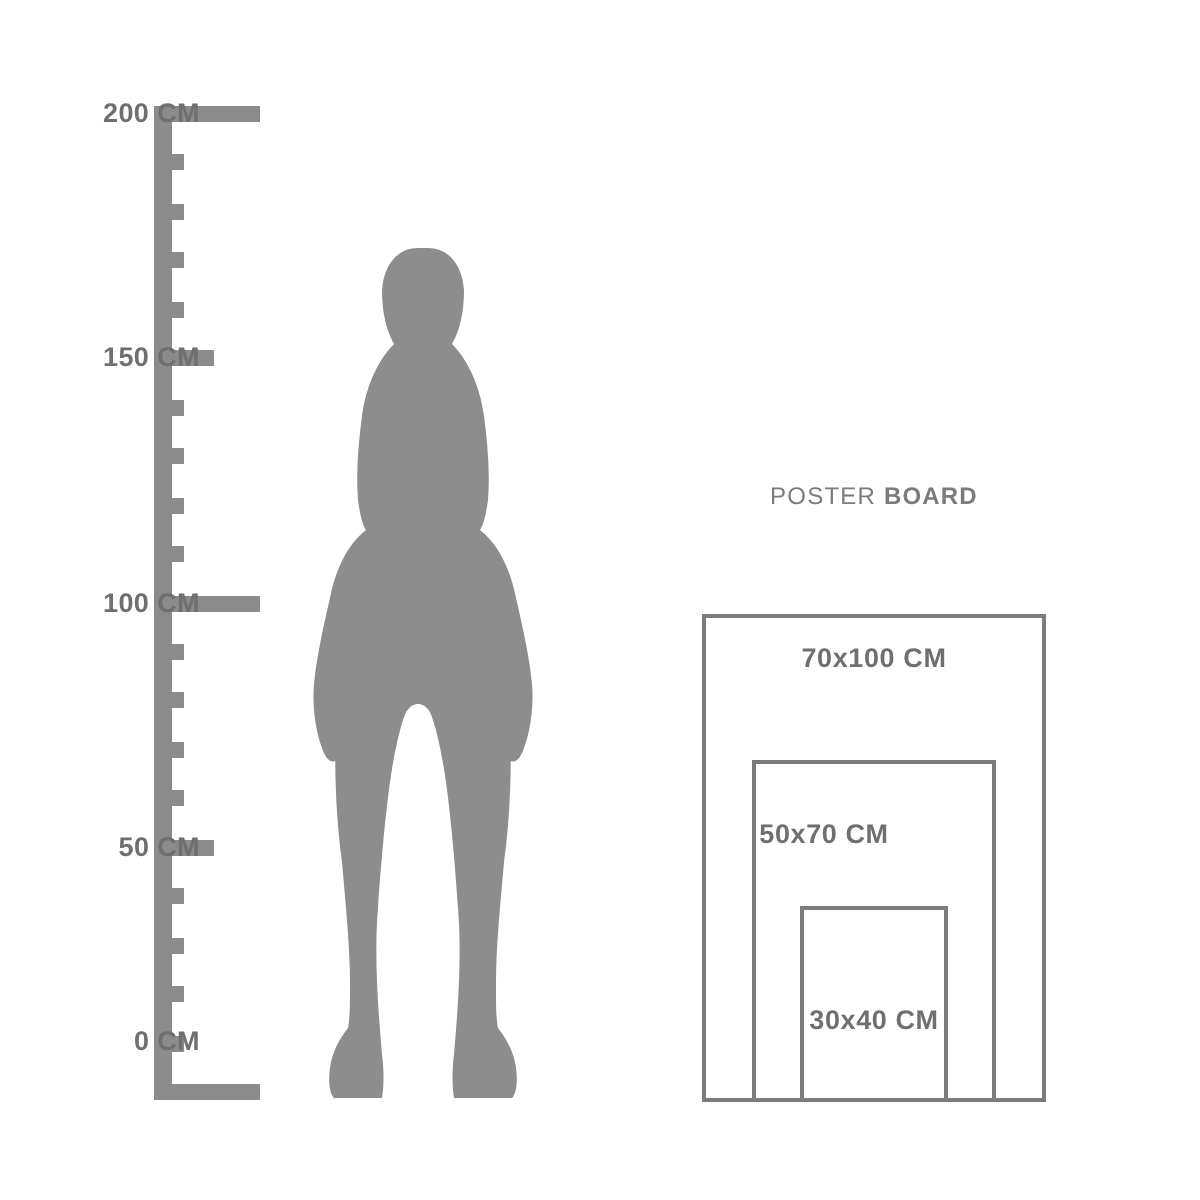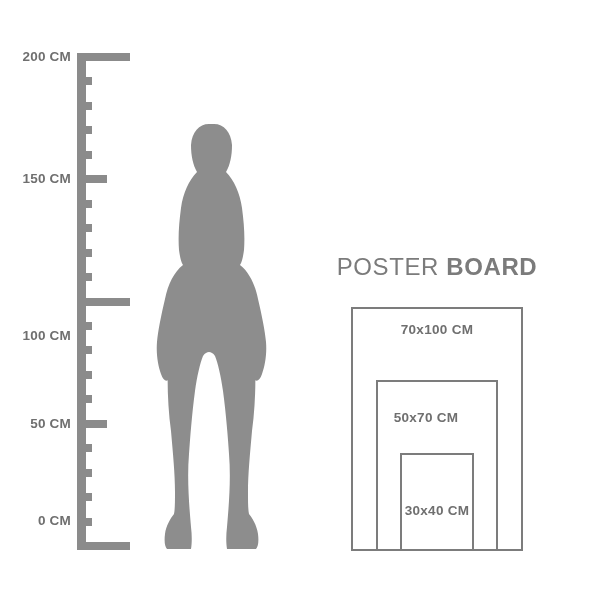--- a/index.html
+++ b/index.html
@@ -14,28 +14,28 @@
   }
   
   .ruler-bar{position:absolute;left:77px;top:53px;width:9px;height:497px;background:var(--ruler);}
   .tick{position:absolute;left:86px;height:8px;background:var(--ruler);}
   .tick-long{width:44px;}
   .tick-medium{width:21px;}
   .tick-short{width:6px;}
   .ruler-label{
     position:absolute;left:0;width:71px;height:18px;line-height:18px;
     text-align:right;font-size:13.5px;font-weight:bold;color:var(--label);
-    letter-spacing:.2px;white-space:nowrap;
+    letter-spacing:.2px;white-space:nowrap;padding-left:29px;
   }
   
   .silhouette-svg{position:absolute;left:145px;top:123px;width:128px;height:428px;color:var(--silhouette);}
   
   .poster-title{
-    position:absolute;left:437px;top:267px;transform:translate(-50%,-50%);
-    font-size:24px;color:var(--title);letter-spacing:.6px;white-space:nowrap;
+    position:absolute;left:437px;top:248px;transform:translate(-50%,-50%);
+    font-size:12px;color:var(--title);letter-spacing:.6px;white-space:nowrap;
   }
   .poster-title .t-regular{font-weight:400;}
   .poster-title .t-bold{font-weight:bold;}
   .poster-rect{position:absolute;border:2px solid var(--border);box-sizing:border-box;background:transparent;}
   .poster-label{
     position:absolute;transform:translate(-50%,-50%);
     font-size:13.5px;font-weight:bold;color:var(--label);
     letter-spacing:.3px;white-space:nowrap;
   }
 </style>
@@ -62,21 +62,21 @@
       <div class="tick tick-short" style="top: 224.15px;"></div>
       <div class="tick tick-short" style="top: 199.7px;"></div>
       <div class="tick tick-medium" style="top: 175.25px;"></div>
       <div class="tick tick-short" style="top: 150.8px;"></div>
       <div class="tick tick-short" style="top: 126.35px;"></div>
       <div class="tick tick-short" style="top: 101.9px;"></div>
       <div class="tick tick-short" style="top: 77.45px;"></div>
       <div class="tick tick-long" style="top: 53px;"></div>
       <div class="ruler-label" style="top: 48px;">200 CM</div>
       <div class="ruler-label" style="top: 170.25px;">150 CM</div>
-      <div class="ruler-label" style="top: 292.5px; margin-top: 34px;">100 CM</div>
+      <div class="ruler-label" style="top: 292.5px;">100 CM</div>
       <div class="ruler-label" style="top: 414.75px;">50 CM</div>
       <div class="ruler-label" style="top: 512px;">0 CM</div>
     </div>
 
   <svg class="silhouette-svg" viewBox="0 0 128 428" aria-hidden="true">
     <path fill="currentColor" d="
       M69,1
       C79,1 86,9 87,22
       C87,33 85,42 81,49
       C89,57 95,70 97,85
@@ -127,18 +127,18 @@
   </svg>
 
   <div style="position:absolute;inset:0;">
     <div class="poster-title">
       <span class="t-regular">POSTER</span>
       <span class="t-bold">BOARD</span>
     </div>
   <div class="poster-rect" style="left: 351.425px; top: 306.5px; width: 171.15px; height: 244.5px;"></div>
       <div class="poster-label" style="left: 437px; top: 329px;">70x100 CM</div>
       <div class="poster-rect" style="left: 375.875px; top: 379.85px; width: 122.25px; height: 171.15px;"></div>
-      <div class="poster-label" style="left: 426px; top: 416.525px;">50x70 CM</div>
+      <div class="poster-label" style="left: 412px; top: 416.525px;">50x70 CM</div>
       <div class="poster-rect" style="left: 400.325px; top: 453.2px; width: 73.35px; height: 97.8px;"></div>
       <div class="poster-label" style="left: 437px; top: 509.924px;">30x40 CM</div>
     </div>
 
 </div>
 
 </body></html>

